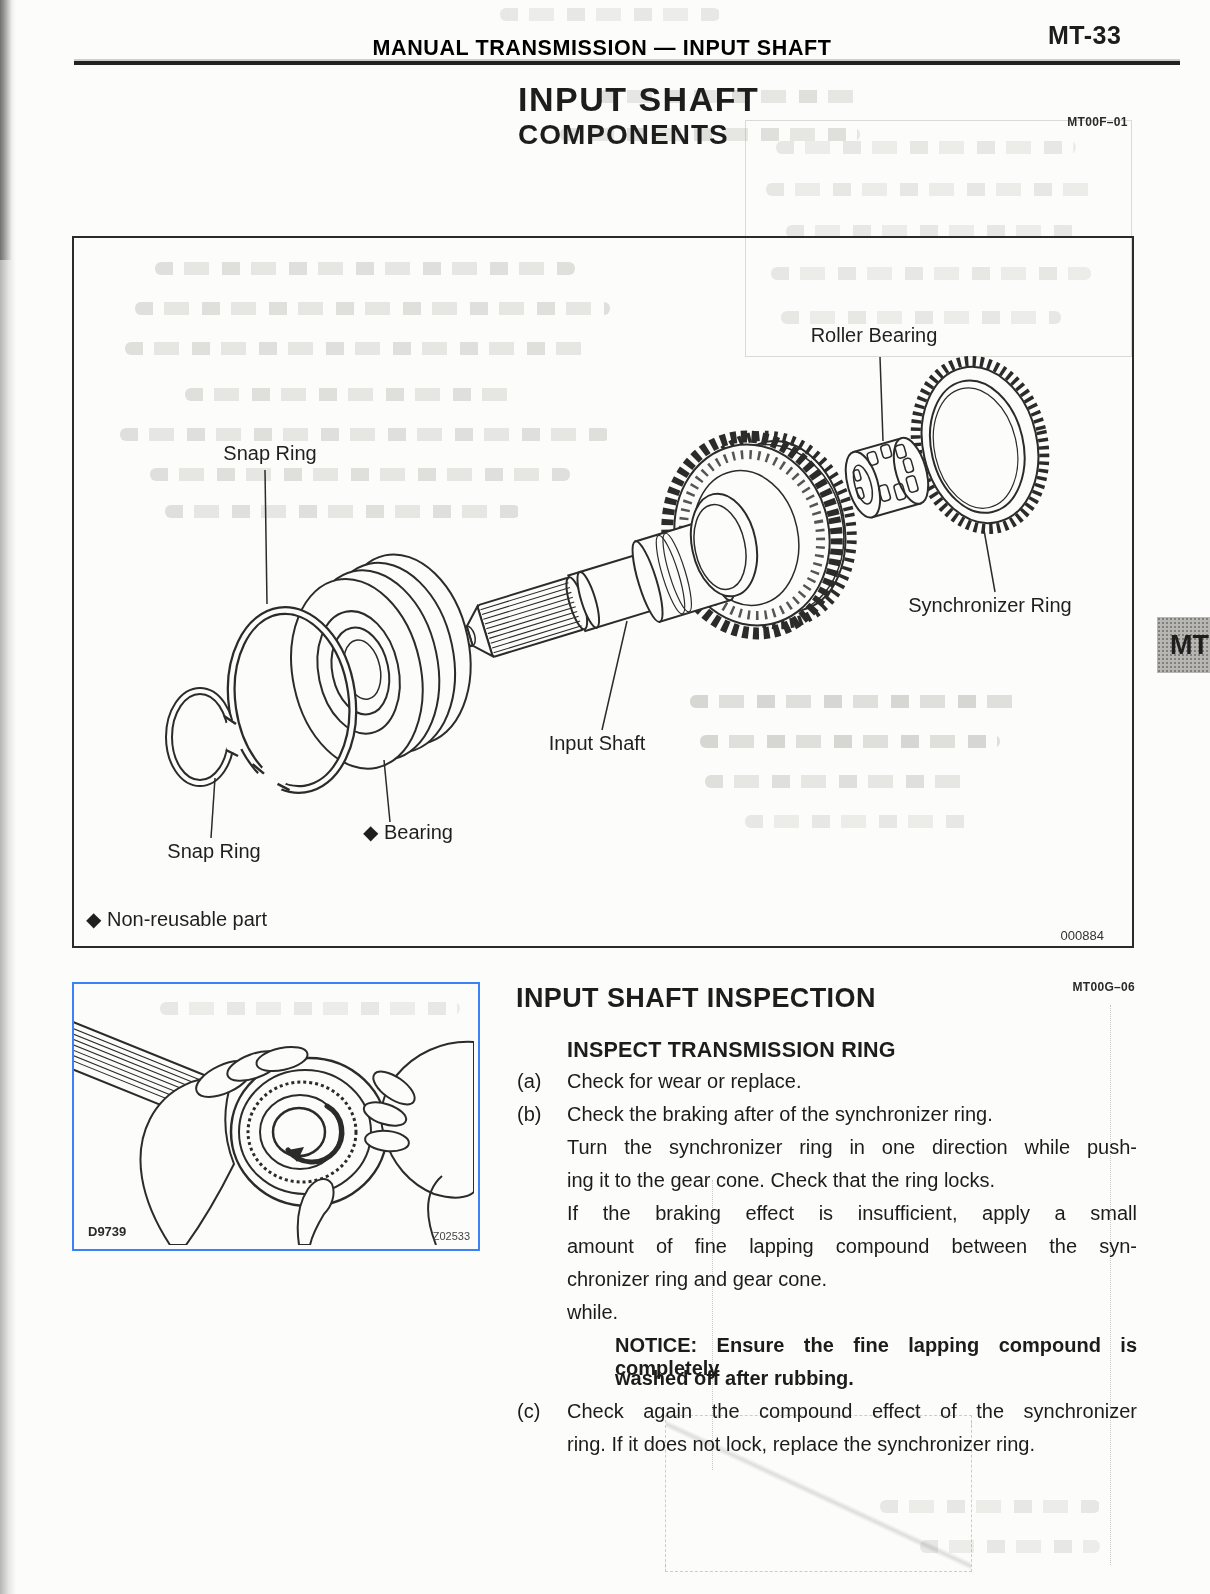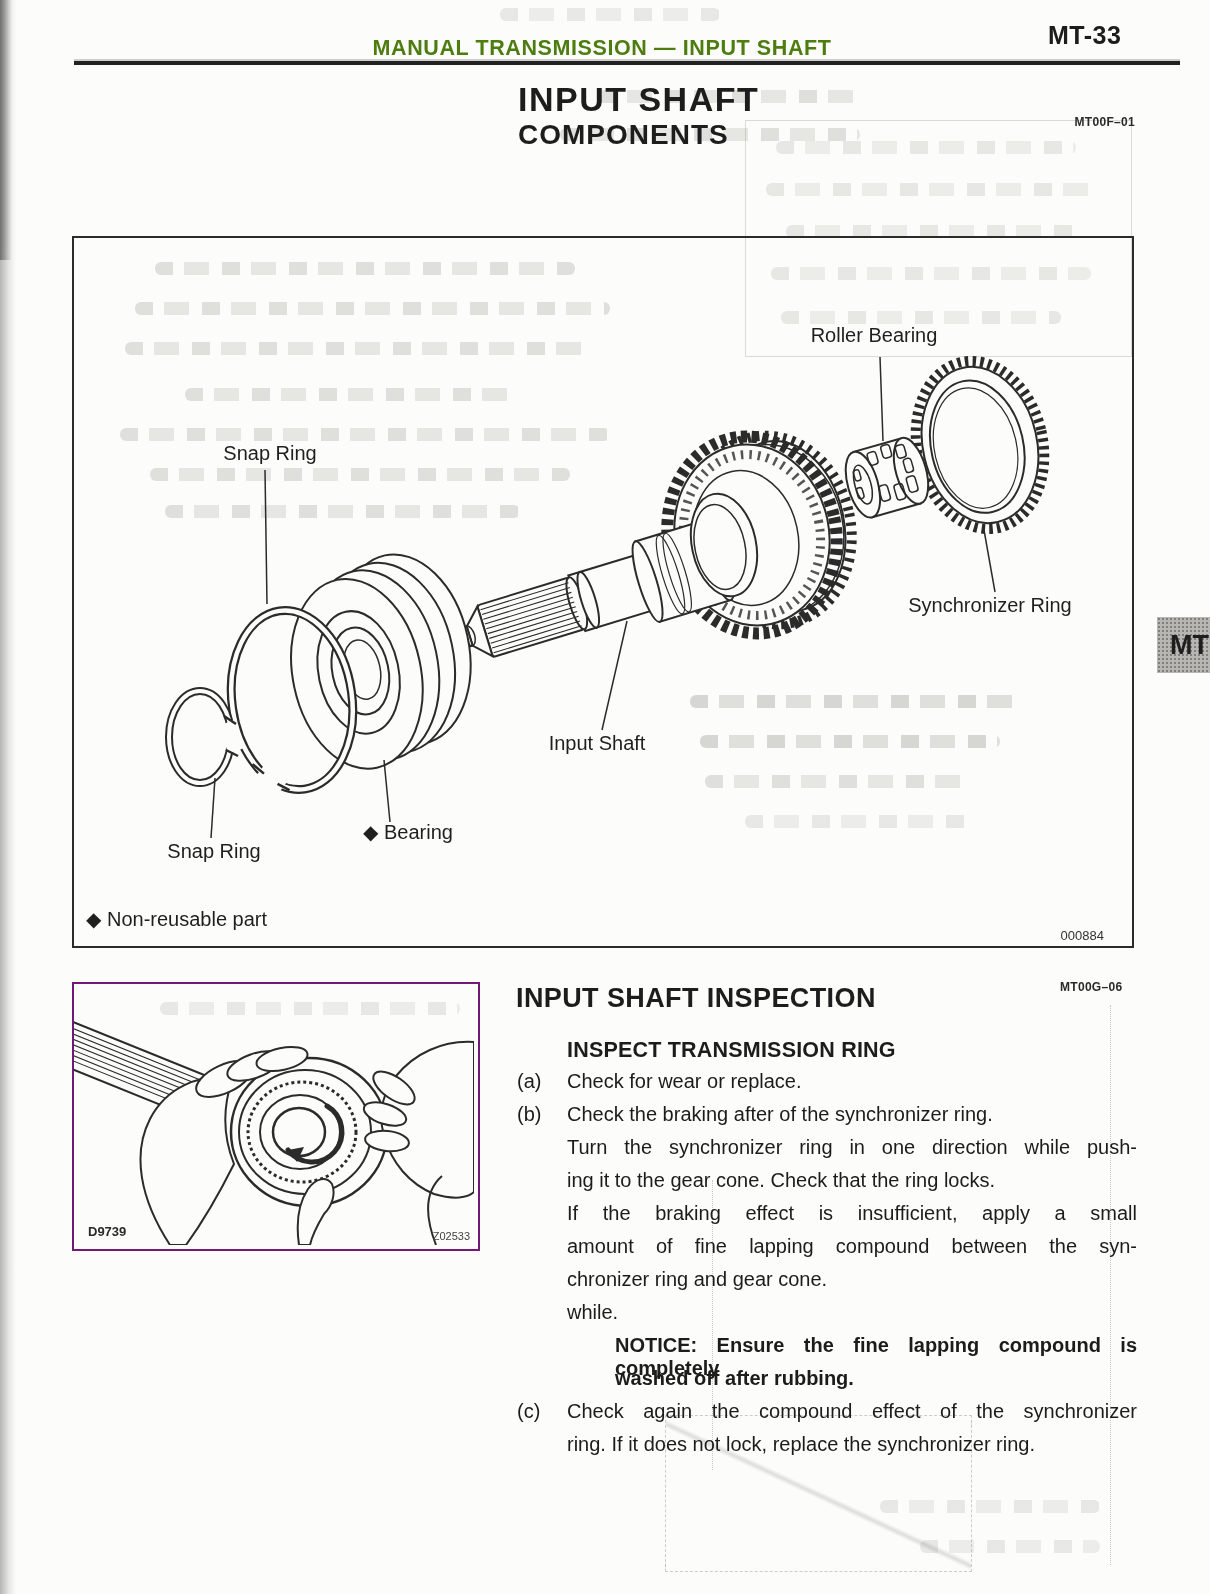--- a/index.html
+++ b/index.html
@@ -22,34 +22,34 @@
       rgba(128,128,120,.42) 29px 54px, rgba(128,128,120,0) 54px 67px);}
   .gd{opacity:.55;}
   .gfaint{opacity:.3;}
   .gbox{position:absolute;border:1px solid rgba(150,148,140,.32);filter:blur(.5px);}
   .gdash{position:absolute;border:1px dashed rgba(150,148,142,.45);
     background:linear-gradient(25deg, transparent 48%, rgba(150,148,142,.3) 49.5%, transparent 51%);}
   .gvdot{position:absolute;width:0;border-left:1px dotted rgba(148,148,140,.5);}
 
   
   .hdr-title{left:302px;top:36px;width:600px;text-align:center;
-    font-size:21.5px;font-weight:bold;letter-spacing:.6px;color:#4d7c0f;}
+    font-size:21.5px;font-weight:bold;letter-spacing:.6px;color:#000000;}
   .hdr-pageno{left:1048px;top:21px;width:90px;font-size:25px;font-weight:bold;letter-spacing:.5px;}
   .hdr-rule{left:74px;top:61px;width:1106px;height:4px;background:#222;
     box-shadow:0 -2px 0 rgba(120,120,118,.35);}
 
   .comp-title1{left:518px;top:80px;font-size:34px;font-weight:bold;letter-spacing:1.5px;}
   .comp-title2{left:518px;top:119px;font-size:28px;font-weight:bold;letter-spacing:1px;}
   .code{font-size:12px;font-weight:bold;letter-spacing:.3px;color:#2a2a2a;}
-  .comp-code{left:1060px;top:115px;width:75px;text-align:right;}
-  .insp-code{left:1060px;top:980px;width:75px;}
+  .comp-code{left:1060px;top:115px;width:75px;text-align:center;}
+  .insp-code{left:1060px;top:980px;width:75px;text-align:right;}
 
   
   .diagram-box{left:72px;top:236px;width:1058px;height:708px;border:2px solid #2b2b2b;background:transparent;}
-  .photo-box{left:72px;top:982px;width:404px;height:265px;border:2px solid #701a75;background:transparent;}
+  .photo-box{left:72px;top:982px;width:404px;height:265px;border:2px solid #3b82f6;background:transparent;}
 
   
   .side-tab{left:1157px;top:617px;width:66px;height:56px;
     background-color:#b7b6b2;
     background-image:radial-gradient(rgba(72,72,70,.5) 1px, transparent 1.4px);
     background-size:4px 4px;
     font-size:27px;font-weight:bold;color:#1e1e1e;line-height:56px;padding-left:13px;box-sizing:border-box;}
 
   
   .insp-title{left:516px;top:983px;font-size:27px;font-weight:bold;letter-spacing:.4px;}

